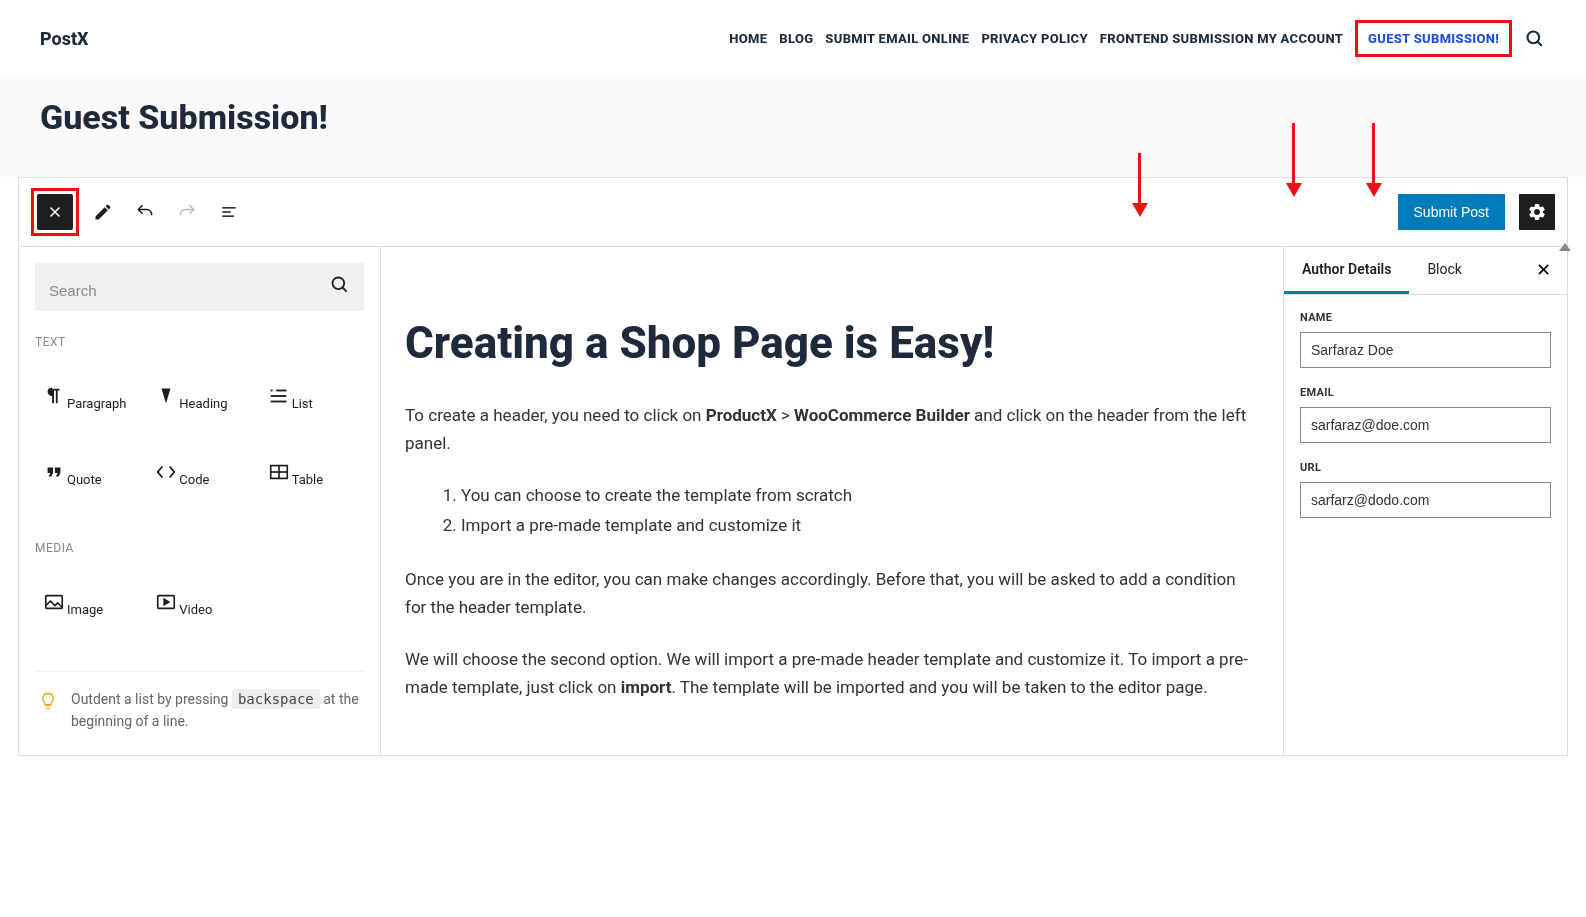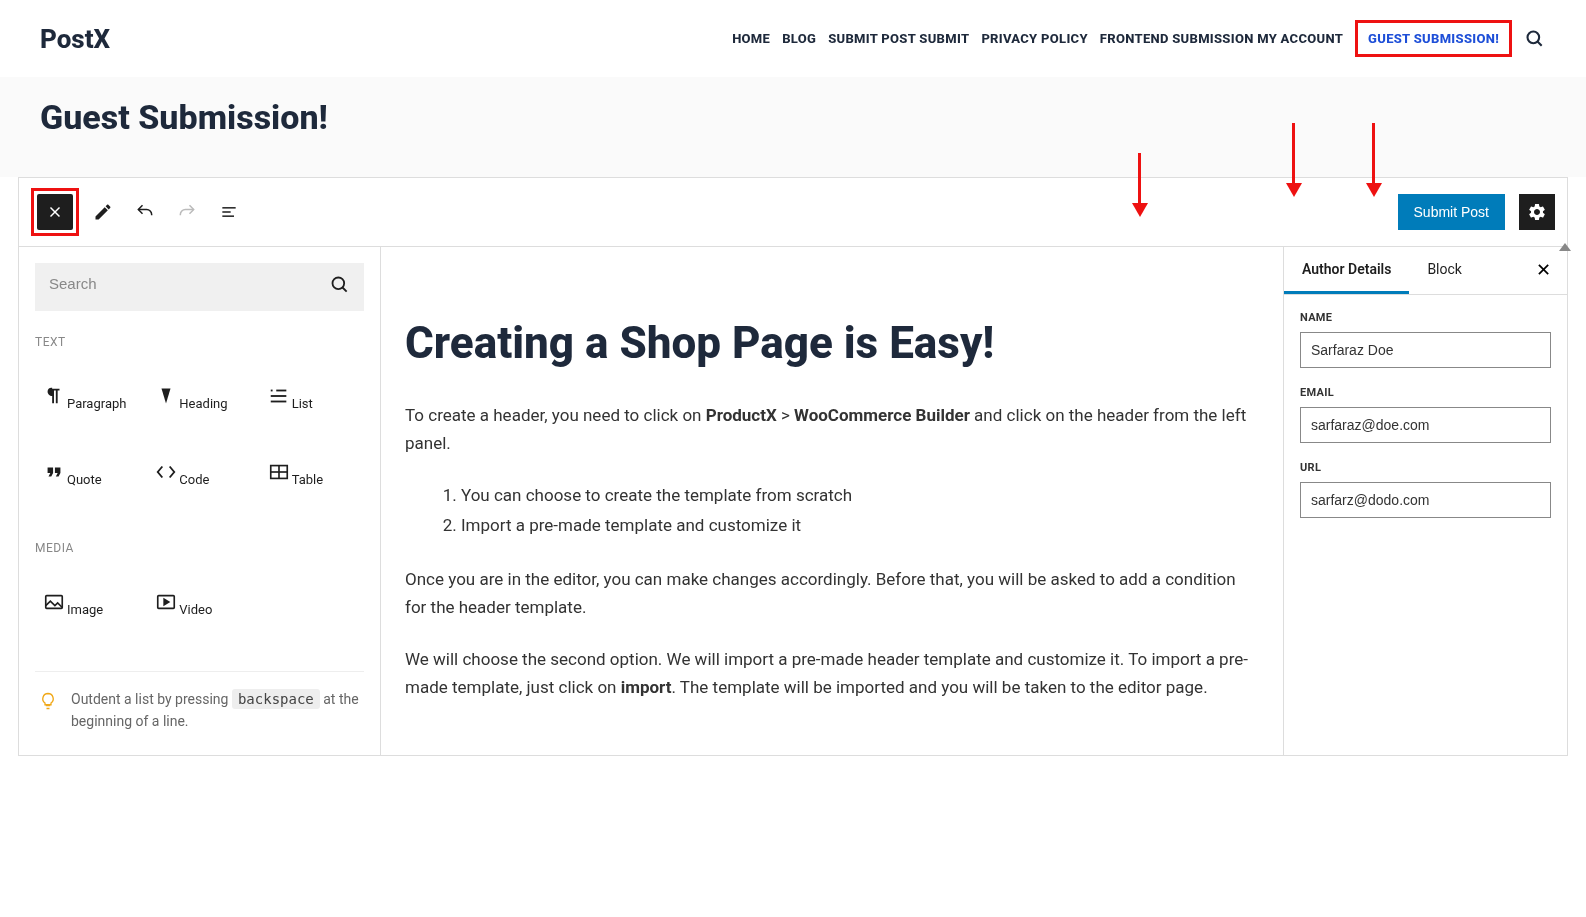--- a/index.html
+++ b/index.html
@@ -1,19 +1,19 @@
 <!DOCTYPE html>
 <html><head>
 <meta charset="utf-8">
 <style>
 * { margin: 0; padding: 0; box-sizing: border-box; }
 body { font-family: -apple-system, BlinkMacSystemFont, "Segoe UI", Roboto, sans-serif; background: #fff; }
 
 .site-header { display: flex; align-items: center; padding: 20px 40px; }
-.logo { font-size: 26px; font-weight: 800; color: #1e293b; }
+.logo { font-size: 18px; font-weight: 800; color: #1e293b; }
 .main-nav { display: flex; gap: 12px; margin-left: auto; align-items: center; }
 .nav-link { font-size: 13px; font-weight: 800; color: #1e293b; text-decoration: none; letter-spacing: 0.3px; cursor: pointer; }
 .nav-link.active { color: #1e4fd8; border-bottom: 3px solid #1e4fd8; padding-bottom: 4px; }
 .nav-link.highlighted { border: 3px solid #e11; padding: 8px 10px; }
 .search-icon-btn { width: 22px; height: 22px; cursor: pointer; display:flex; align-items:center; justify-content:center; }
 
 .page-title-bar { padding: 20px 40px 40px; background: #fafafa; }
 .page-title { font-size: 34px; font-weight: 800; color: #1e293b; }
 
 .editor-wrap { margin: 0 18px; border: 1px solid #ddd; position: relative; }
@@ -22,21 +22,21 @@
 .close-btn-wrap { border: 3px solid #e11; padding: 3px; }
 .tb-btn { width: 36px; height: 36px; display: flex; align-items: center; justify-content: center; cursor: pointer; border-radius: 2px; }
 .tb-btn.black { background: #1e1e1e; color: #fff; }
 .tb-spacer { flex: 1; }
 .submit-btn { background: #007cba; color: #fff; padding: 10px 16px; font-size: 14px; border: none; cursor: pointer; }
 .settings-btn { background: #1e1e1e; color: #fff; width: 36px; height: 36px; display: flex; align-items: center; justify-content: center; cursor: pointer; margin-left: 8px; }
 
 .editor-body { display: flex; border-top: 1px solid #ddd; }
 
 .inserter { width: 362px; border-right: 1px solid #ddd; padding: 16px; }
-.search-box { background: #f0f0f0; display: flex; align-items: flex-start; padding: 12px 14px; margin-bottom: 24px; }
+.search-box { background: #f0f0f0; display: flex; align-items: flex-end; padding: 12px 14px; margin-bottom: 24px; }
 .search-input { flex: 1; background: transparent; border: none; font-size: 15px; color: #555; outline: none; }
 .search-input::placeholder { color: #888; }
 
 .block-section-label { font-size: 12px; font-weight: 400; color: #888; letter-spacing: 0.5px; margin-bottom: 20px; }
 .block-grid { display: grid; grid-template-columns: repeat(3, 1fr); gap: 8px; margin-bottom: 28px; }
 .block-item { display: flex; flex-direction: row; align-items: center; padding: 14px 6px; cursor: pointer; }
 .block-item-icon { width: 26px; height: 26px; display: flex; align-items: center; justify-content: center; margin-bottom: 14px; color: #1e1e1e; }
 .block-item-label { font-size: 13px; color: #1e1e1e; }
 
 .tip-box { border-top: 1px solid #eee; padding: 16px 4px 0; display: flex; gap: 14px; align-items: flex-start; font-size: 14px; color: #666; line-height: 1.6; }
@@ -64,21 +64,21 @@
 .arrow-head { width: 0; height: 0; border-left: 8px solid transparent; border-right: 8px solid transparent; border-top: 14px solid #e11; }
 </style>
 </head>
 <body>
 
 <header class="site-header">
   <div class="logo">PostX</div>
   <nav class="main-nav">
     <a class="nav-link">HOME</a>
     <a class="nav-link">BLOG</a>
-    <a class="nav-link">SUBMIT POST SUBMIT</a>
+    <a class="nav-link">SUBMIT EMAIL ONLINE</a>
     <a class="nav-link">PRIVACY POLICY</a>
     <a class="nav-link">FRONTEND SUBMISSION MY ACCOUNT</a>
     <a class="nav-link active highlighted">GUEST SUBMISSION!</a>
     <span class="search-icon-btn">
       <svg width="20" height="20" viewBox="0 0 24 24" fill="none" stroke="#1e293b" stroke-width="2.5">
           <circle cx="10" cy="10" r="7"></circle>
           <line x1="20" y1="20" x2="15" y2="15"></line>
         </svg>
     </span>
   </nav>

